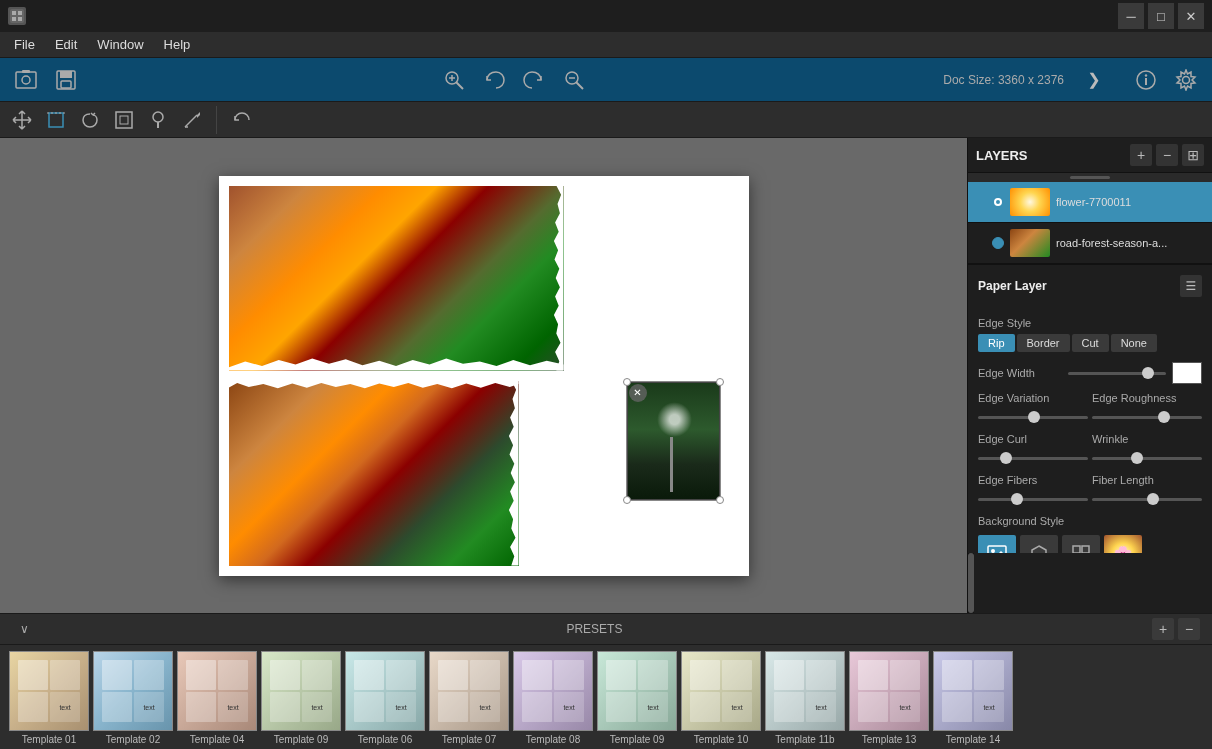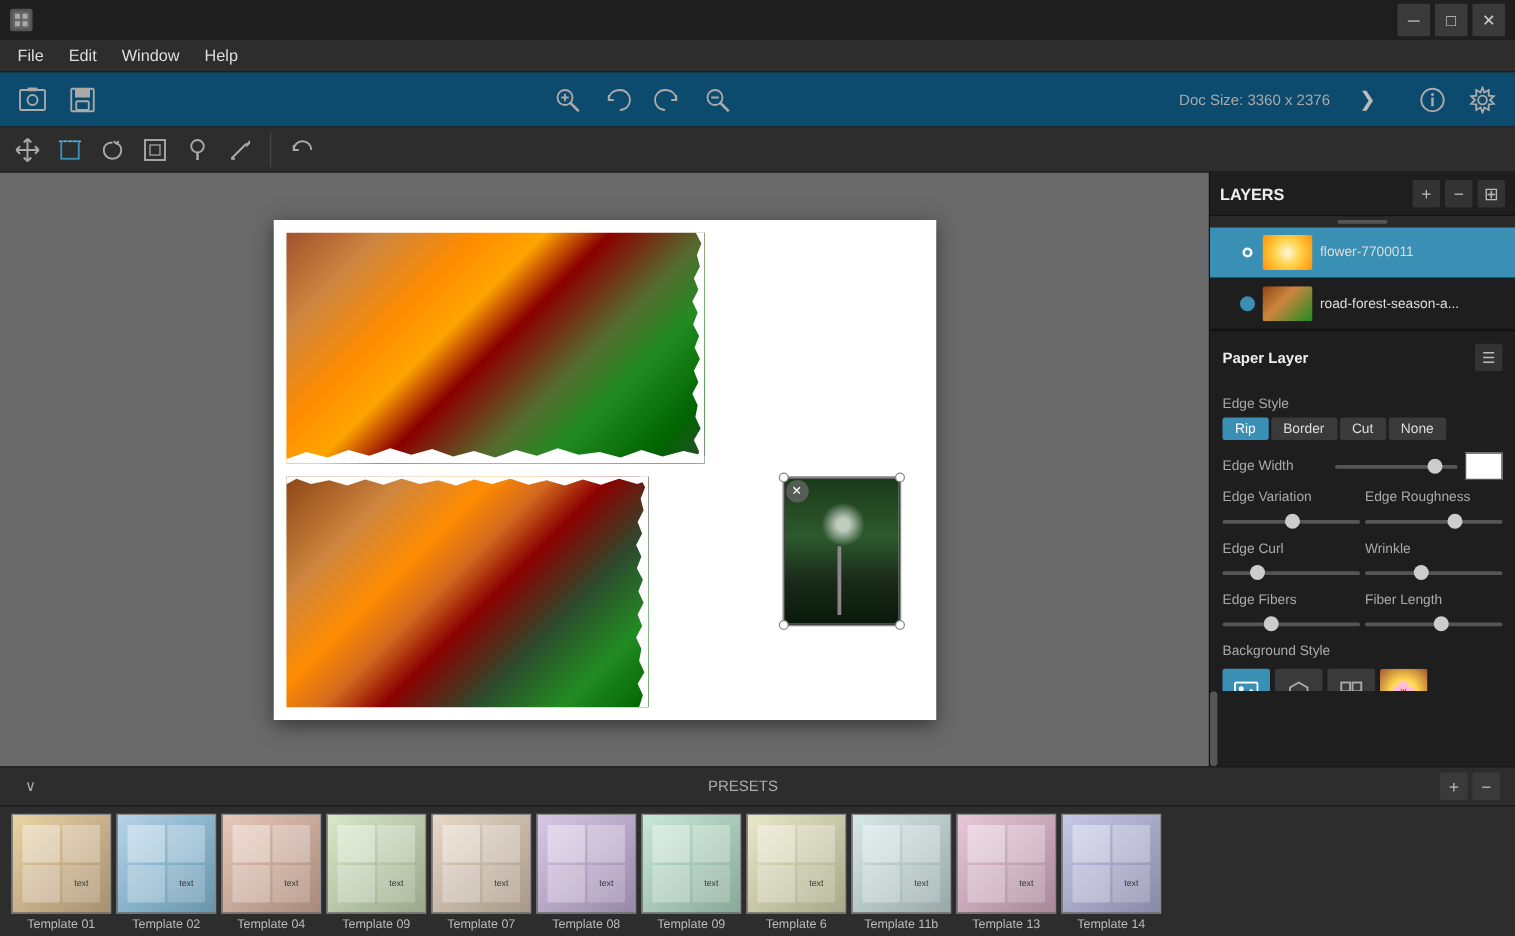--- a/index.html
+++ b/index.html
@@ -489,20 +489,31 @@
           <div style="width:90%;height:90%;display:grid;grid-template-columns:1fr 1fr;grid-template-rows:1fr 1fr;gap:2px;padding:4px;">
     <div style="background:rgba(255,255,255,0.4);border-radius:1px;"></div>
     <div style="background:rgba(255,255,255,0.3);border-radius:1px;"></div>
     <div style="background:rgba(255,255,255,0.3);border-radius:1px;"></div>
     <div style="background:rgba(255,255,255,0.2);border-radius:1px;font-size:7px;color:#333;display:flex;align-items:center;justify-content:center;">text</div>
   </div>
         </div>
         <span class="template-label">Template 09</span>
       </div>
       <div class="template-item">
+        <div class="template-thumb tmpl-6">
+          <div style="width:90%;height:90%;display:grid;grid-template-columns:1fr 1fr;grid-template-rows:1fr 1fr;gap:2px;padding:4px;">
+    <div style="background:rgba(255,255,255,0.4);border-radius:1px;"></div>
+    <div style="background:rgba(255,255,255,0.3);border-radius:1px;"></div>
+    <div style="background:rgba(255,255,255,0.3);border-radius:1px;"></div>
+    <div style="background:rgba(255,255,255,0.2);border-radius:1px;font-size:7px;color:#333;display:flex;align-items:center;justify-content:center;">text</div>
+  </div>
+        </div>
+        <span class="template-label">Template 06</span>
+      </div>
+      <div class="template-item">
         <div class="template-thumb tmpl-7">
           <div style="width:90%;height:90%;display:grid;grid-template-columns:1fr 1fr;grid-template-rows:1fr 1fr;gap:2px;padding:4px;">
     <div style="background:rgba(255,255,255,0.4);border-radius:1px;"></div>
     <div style="background:rgba(255,255,255,0.3);border-radius:1px;"></div>
     <div style="background:rgba(255,255,255,0.3);border-radius:1px;"></div>
     <div style="background:rgba(255,255,255,0.2);border-radius:1px;font-size:7px;color:#333;display:flex;align-items:center;justify-content:center;">text</div>
   </div>
         </div>
         <span class="template-label">Template 07</span>
       </div>
@@ -530,21 +541,21 @@
       </div>
       <div class="template-item">
         <div class="template-thumb tmpl-10">
           <div style="width:90%;height:90%;display:grid;grid-template-columns:1fr 1fr;grid-template-rows:1fr 1fr;gap:2px;padding:4px;">
     <div style="background:rgba(255,255,255,0.4);border-radius:1px;"></div>
     <div style="background:rgba(255,255,255,0.3);border-radius:1px;"></div>
     <div style="background:rgba(255,255,255,0.3);border-radius:1px;"></div>
     <div style="background:rgba(255,255,255,0.2);border-radius:1px;font-size:7px;color:#333;display:flex;align-items:center;justify-content:center;">text</div>
   </div>
         </div>
-        <span class="template-label">Template 6</span>
+        <span class="template-label">Template 10</span>
       </div>
       <div class="template-item">
         <div class="template-thumb tmpl-11">
           <div style="width:90%;height:90%;display:grid;grid-template-columns:1fr 1fr;grid-template-rows:1fr 1fr;gap:2px;padding:4px;">
     <div style="background:rgba(255,255,255,0.4);border-radius:1px;"></div>
     <div style="background:rgba(255,255,255,0.3);border-radius:1px;"></div>
     <div style="background:rgba(255,255,255,0.3);border-radius:1px;"></div>
     <div style="background:rgba(255,255,255,0.2);border-radius:1px;font-size:7px;color:#333;display:flex;align-items:center;justify-content:center;">text</div>
   </div>
         </div>

